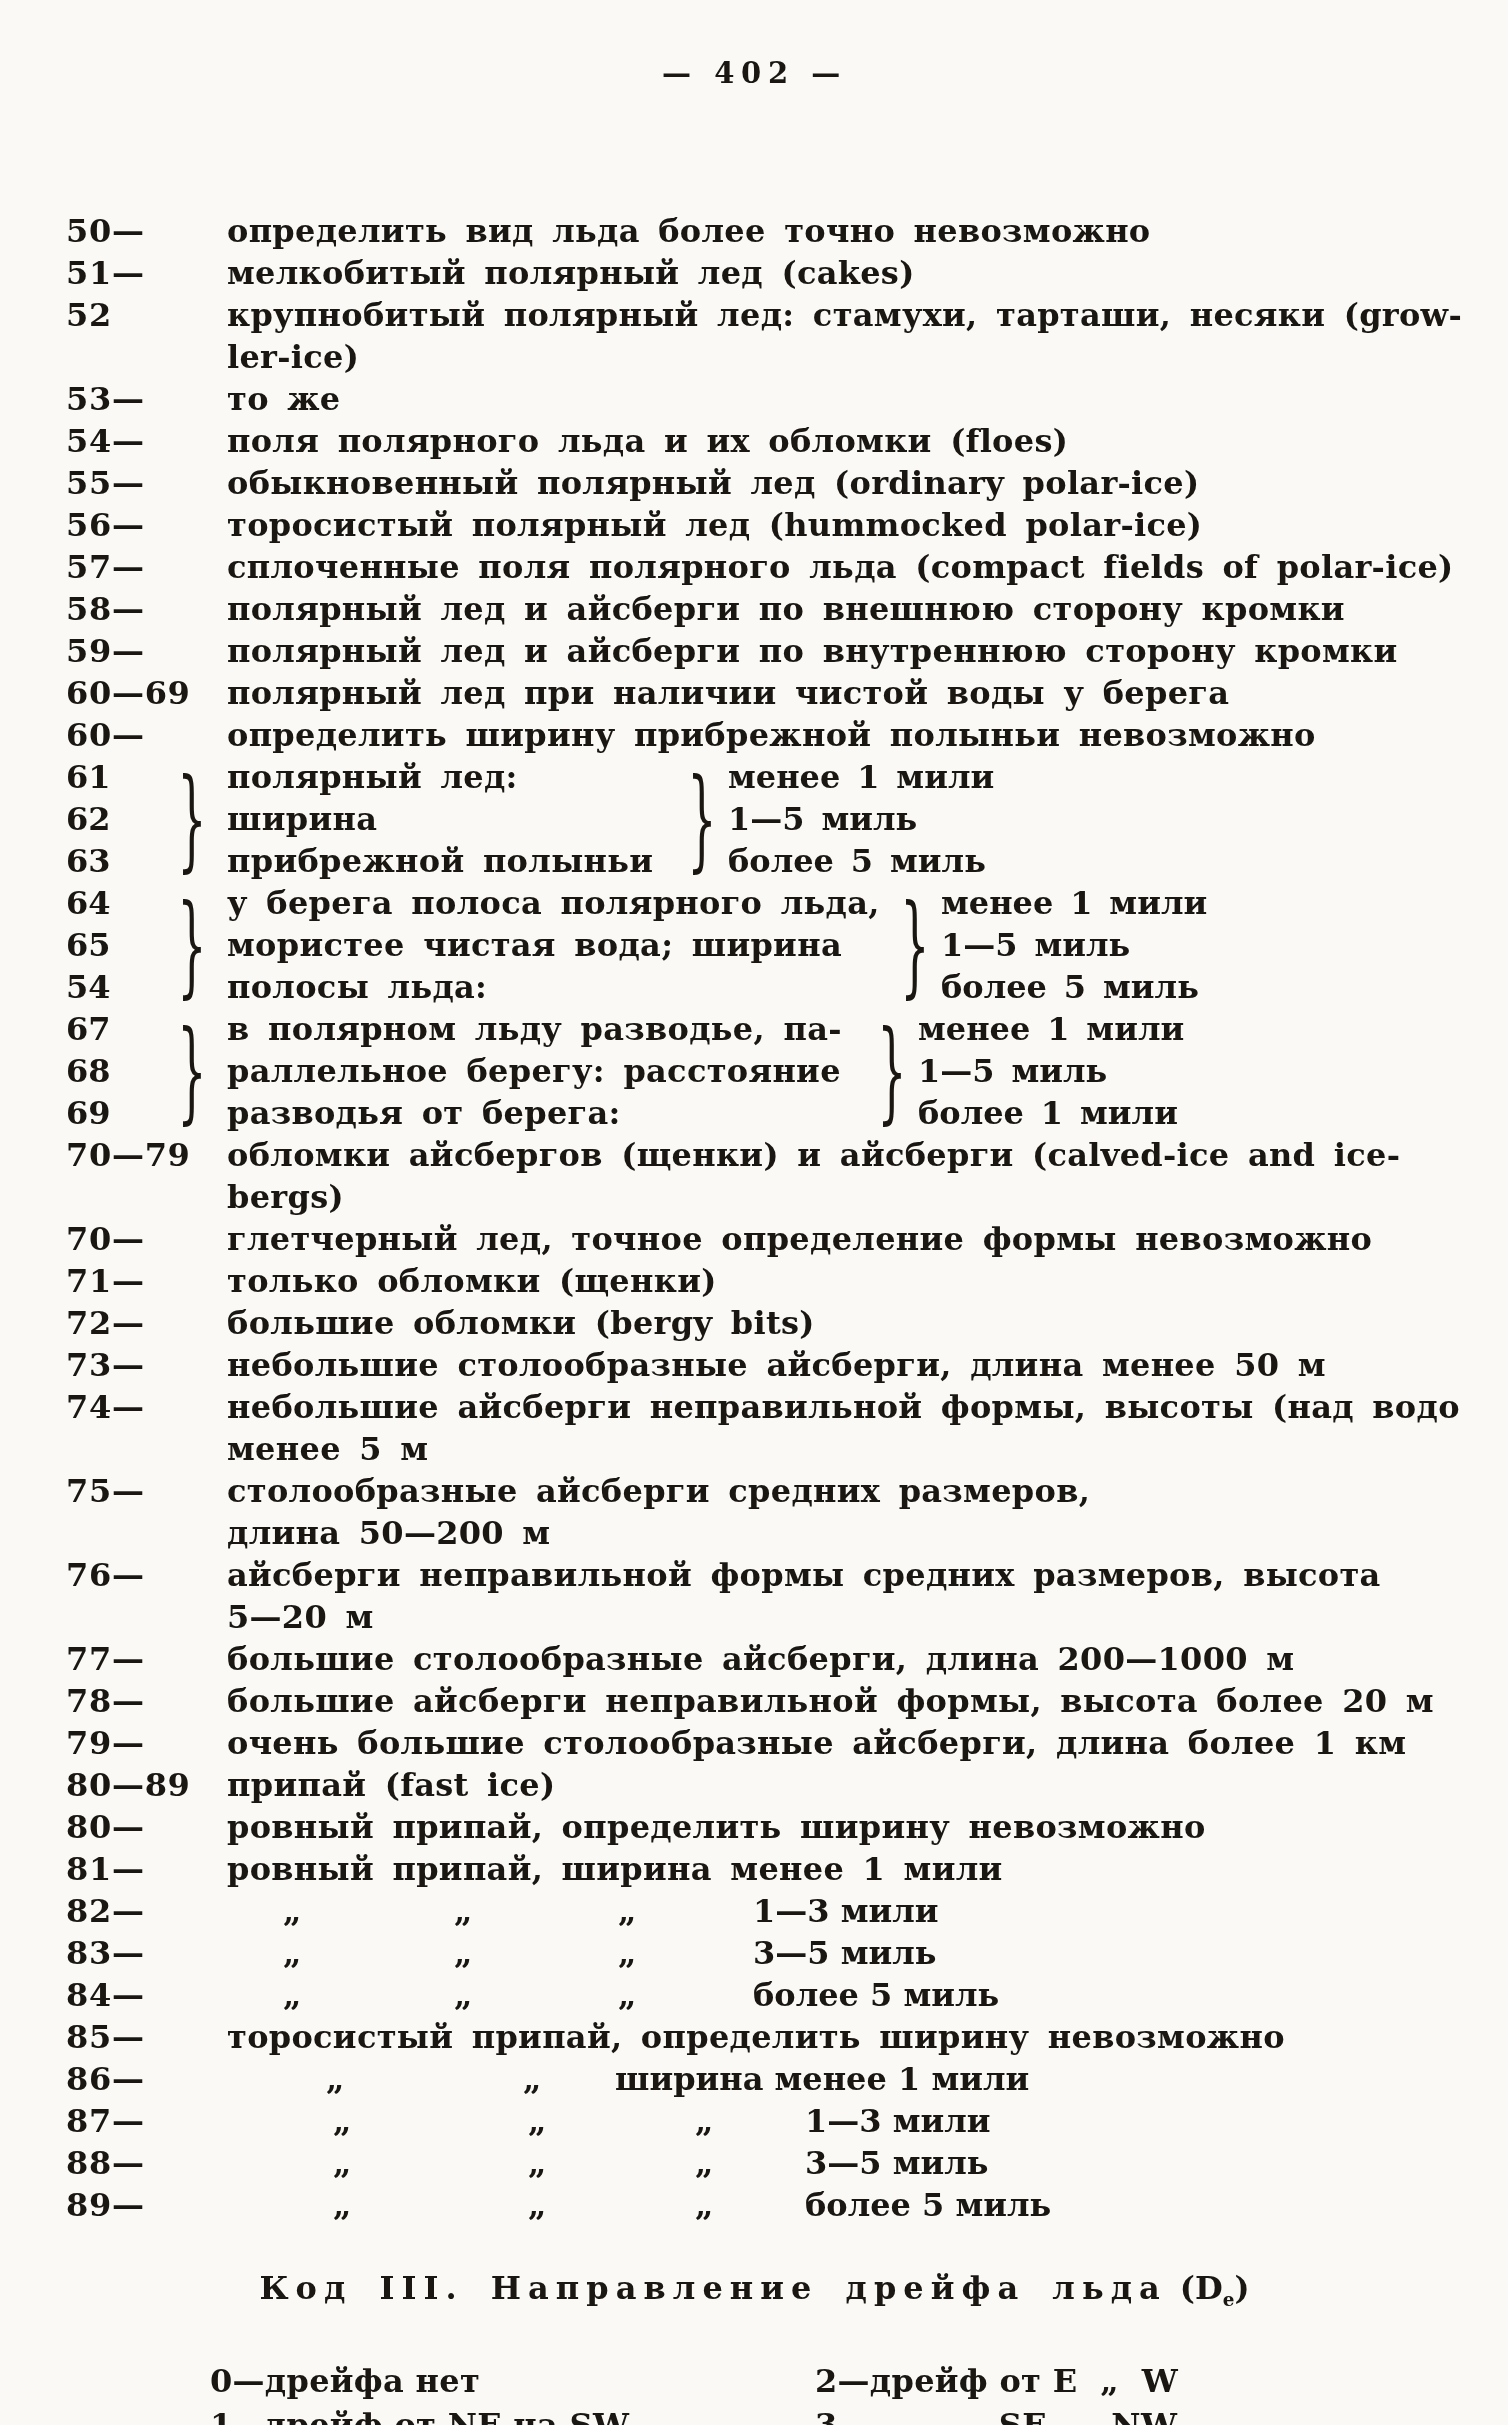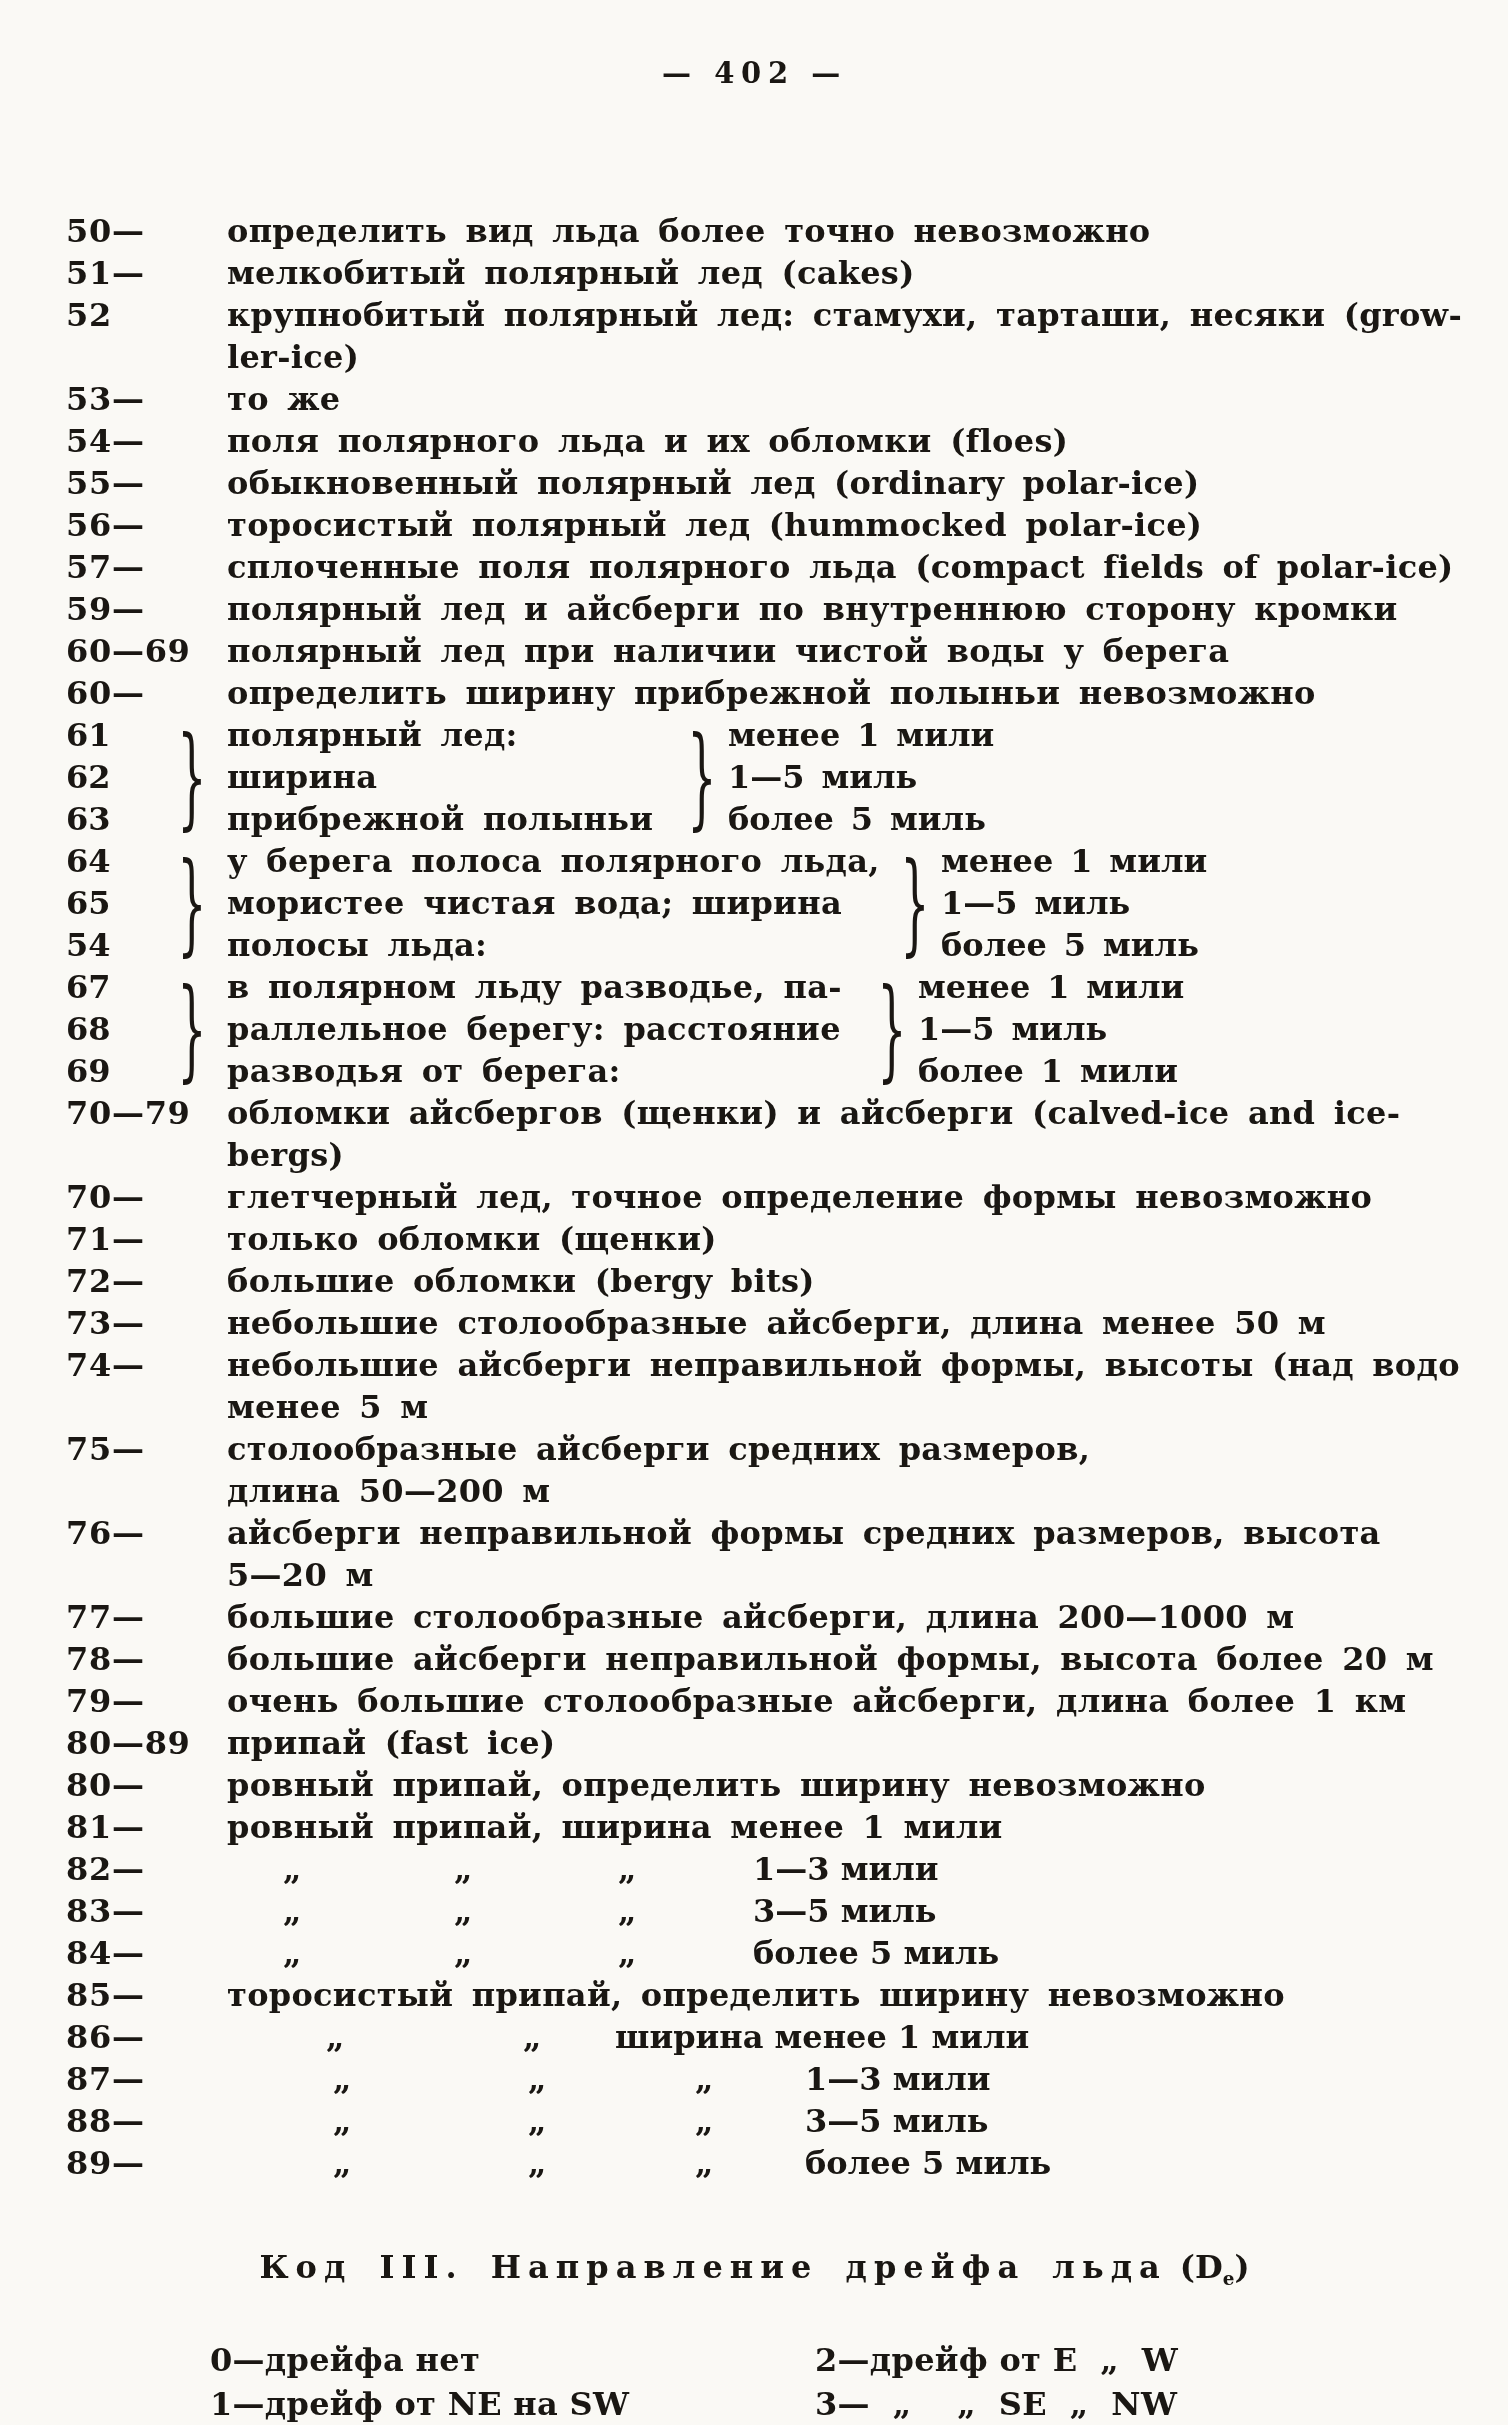--- a/index.html
+++ b/index.html
@@ -50,21 +50,21 @@
   .g-opts{flex:1;word-spacing:0.18em;}
   .g-opts div{line-height:42px;margin-left:8px;}
   
   .dbody{position:relative;flex:1;line-height:42px;}
   .dbody span{position:absolute;top:0;}
   .da .m1{left:56px;}  .da .m2{left:227px;} .da .m3{left:391px;} .da .val{left:526px;}
   .db .m1{left:99px;} .db .m2{left:296px;} .db .val{left:388px;}
   .dc .m1{left:106px;} .dc .m2{left:301px;} .dc .m3{left:468px;} .dc .val{left:578px;}
   
   .f-head{
-    margin-top:62px;
+    margin-top:41px;
     text-align:center;
     font-size:32px;
     line-height:42px;
     letter-spacing:0.22em;
     word-spacing:0.28em;
   }
   .f-head .tight{letter-spacing:0;margin-left:13px;}
   .f-head sub{font-size:18.4px;}
   .f-rows{margin:38px 0 0 210px;font-size:32px;}
   .f-row{display:flex;line-height:44px;}
@@ -121,20 +121,26 @@
         <div class="ln">торосистый полярный лед (hummocked polar-ice)</div>
       </div>
     </div>
   <div class="row">
       <div class="code">57—</div>
       <div class="text">
         <div class="ln">сплоченные поля полярного льда (compact fields of polar-ice)</div>
       </div>
     </div>
   <div class="row">
+      <div class="code">58—</div>
+      <div class="text">
+        <div class="ln">полярный лед и айсберги по внешнюю сторону кромки</div>
+      </div>
+    </div>
+  <div class="row">
       <div class="code">59—</div>
       <div class="text">
         <div class="ln">полярный лед и айсберги по внутреннюю сторону кромки</div>
       </div>
     </div>
   <div class="row">
       <div class="code">60—69</div>
       <div class="text">
         <div class="ln">полярный лед при наличии чистой воды у берега</div>
       </div>

